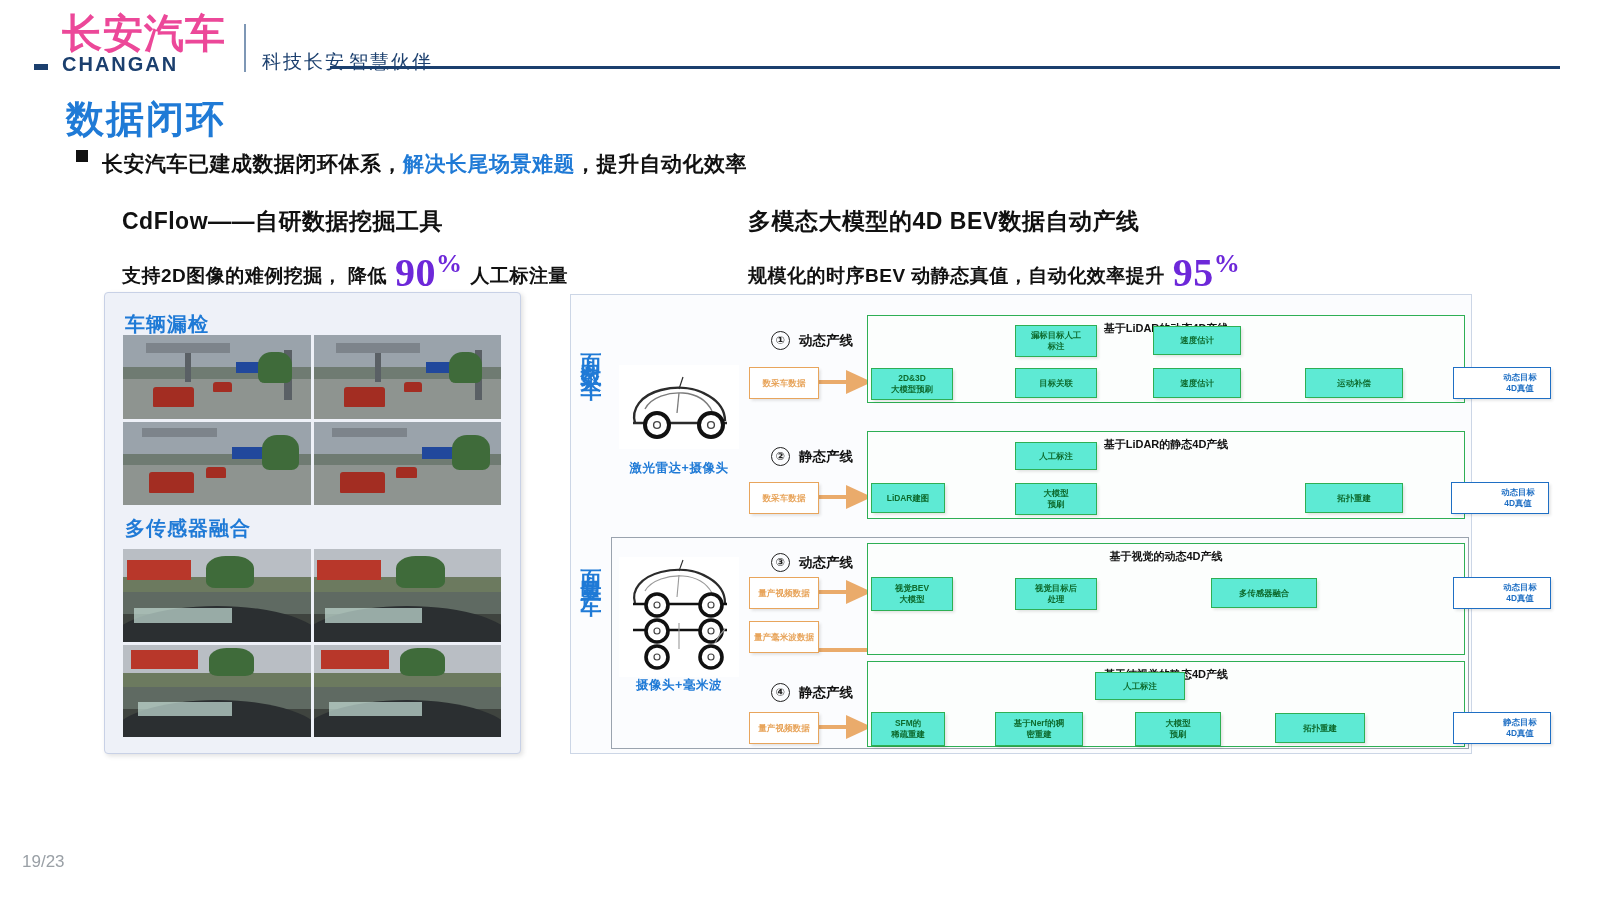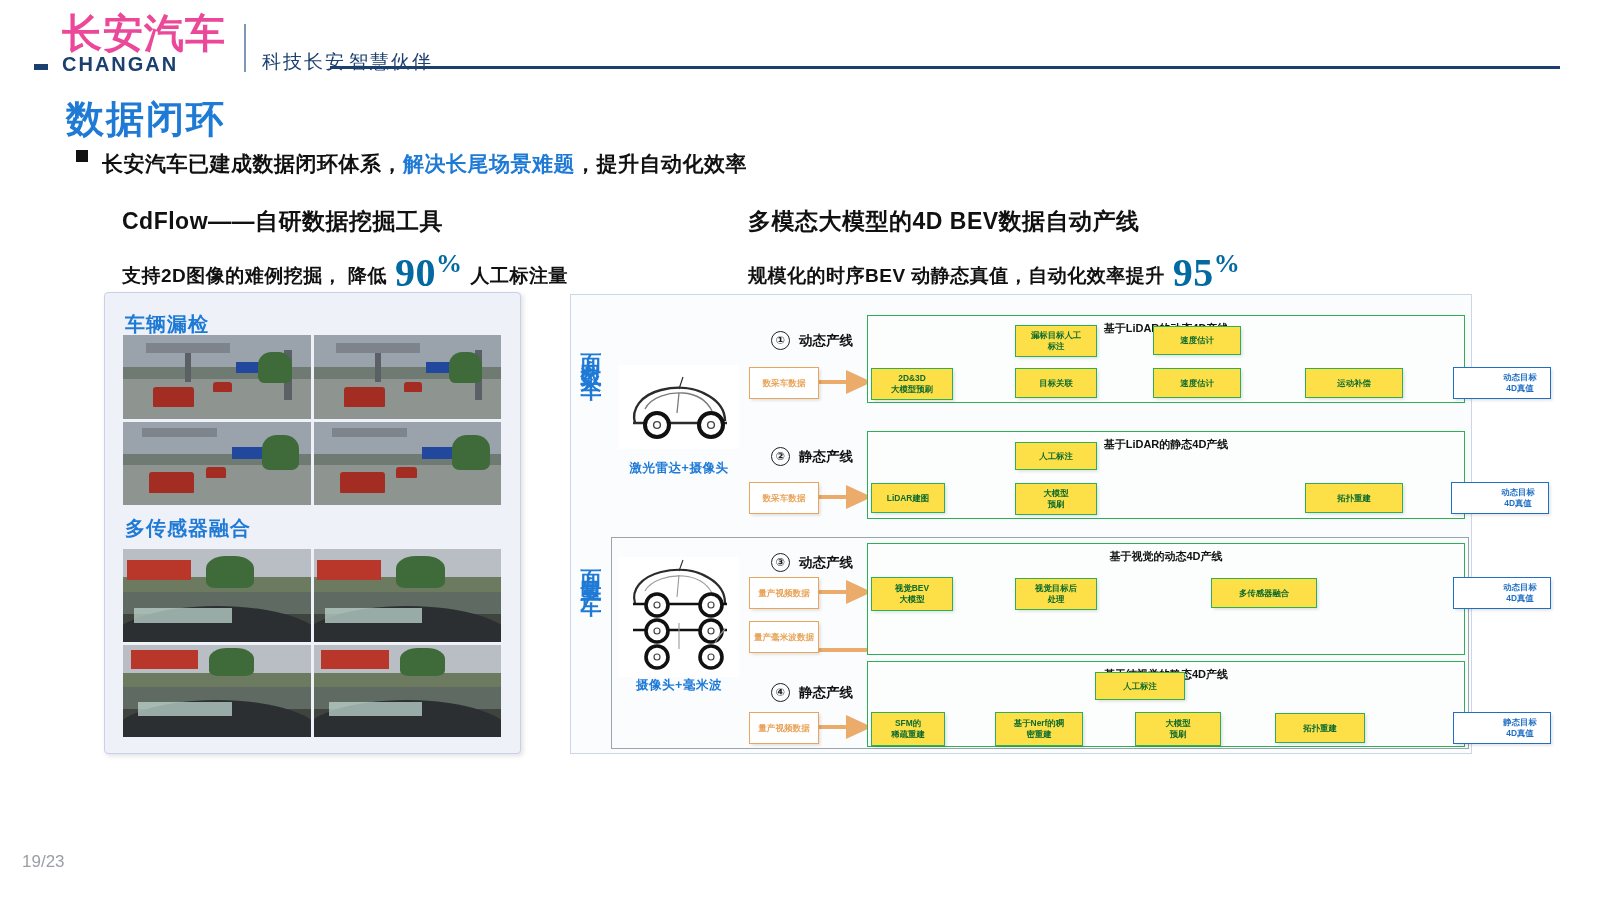--- a/index.html
+++ b/index.html
@@ -25,21 +25,21 @@
   
   .page-title{position:absolute;left:66px;top:94px;color:#1f7ad6;font-size:38px;font-weight:bold;letter-spacing:2px;}
   .bullet-row{position:absolute;left:76px;top:150px;display:flex;align-items:flex-start;gap:14px;}
   .bullet-sq{width:12px;height:12px;background:#111;display:inline-block;}
   .bullet-text{font-size:21px;font-weight:bold;color:#111;letter-spacing:.5px;}
   .bullet-text .hl{color:#1f7ad6;}
 
   .col-head{position:absolute;font-size:23px;font-weight:bold;color:#111;letter-spacing:.5px;}
   .col-sub{position:absolute;font-size:19px;font-weight:bold;color:#111;letter-spacing:.5px;display:flex;align-items:baseline;}
   .pct{font-family:"Liberation Serif","DejaVu Serif",serif;font-size:40px;font-weight:bold;
-       color:#0369a1;margin:0 8px;line-height:.9;position:relative;top:4px;}
+       color:#6d28d9;margin:0 8px;line-height:.9;position:relative;top:4px;}
   .pct .sm{font-size:26px;vertical-align:super;}
 
   
   .photo-panel{position:absolute;left:104px;top:292px;width:415px;height:460px;
                background:#eef1f8;border:1px solid #c8d1e6;border-radius:4px;
                box-shadow:2px 2px 5px rgba(0,0,0,.12);}
   .photo-label{position:absolute;color:#1f7ad6;font-size:20px;font-weight:bold;letter-spacing:1px;}
   .grid2{position:absolute;display:grid;grid-template-columns:1fr 1fr;gap:3px;}
   .ph{position:relative;overflow:hidden;background:#8d949b;}
   .ph.road1{background:
@@ -66,21 +66,21 @@
   .circnum{display:inline-flex;width:17px;height:17px;border:1.3px solid #222;border-radius:50%;
            align-items:center;justify-content:center;font-size:11px;color:#222;}
   .stage-title{position:absolute;display:flex;align-items:center;gap:9px;
                font-size:13.5px;font-weight:bold;color:#111;}
   .srcbox{position:absolute;border:1.3px solid #e8a55c;background:#fff;
           display:flex;align-items:center;justify-content:center;text-align:center;
           color:#e8a55c;font-size:8.6px;font-weight:bold;line-height:1.25;
           box-shadow:1.5px 1.5px 3px rgba(0,0,0,.12);}
   .pline{position:absolute;border:1.2px solid #2eaf54;background:#fcfefd;}
   .pline-t{position:absolute;width:100%;text-align:center;top:5px;font-size:11px;font-weight:bold;color:#111;}
-  .nbox{position:absolute;border:1.3px solid #2eaf54;background:#fde047;
+  .nbox{position:absolute;border:1.3px solid #2eaf54;background:#5eead4;
         display:flex;align-items:center;justify-content:center;text-align:center;
         color:#0e6b2e;font-size:8.4px;font-weight:bold;line-height:1.3;
         box-shadow:1.5px 1.5px 3px rgba(0,0,0,.12);}
   .obox{position:absolute;border:1.6px solid #1f6fc4;background:#fff;
         display:flex;align-items:center;justify-content:center;text-align:center;
         color:#1f6fc4;font-size:8.4px;font-weight:bold;line-height:1.3;
         box-shadow:1.5px 1.5px 3px rgba(0,0,0,.12);padding-left:36px;}
   .subgroup{position:absolute;border:1px solid #9aa3ae;background:transparent;}
   svg.wires{position:absolute;left:0;top:0;width:900px;height:458px;pointer-events:none;}
 

